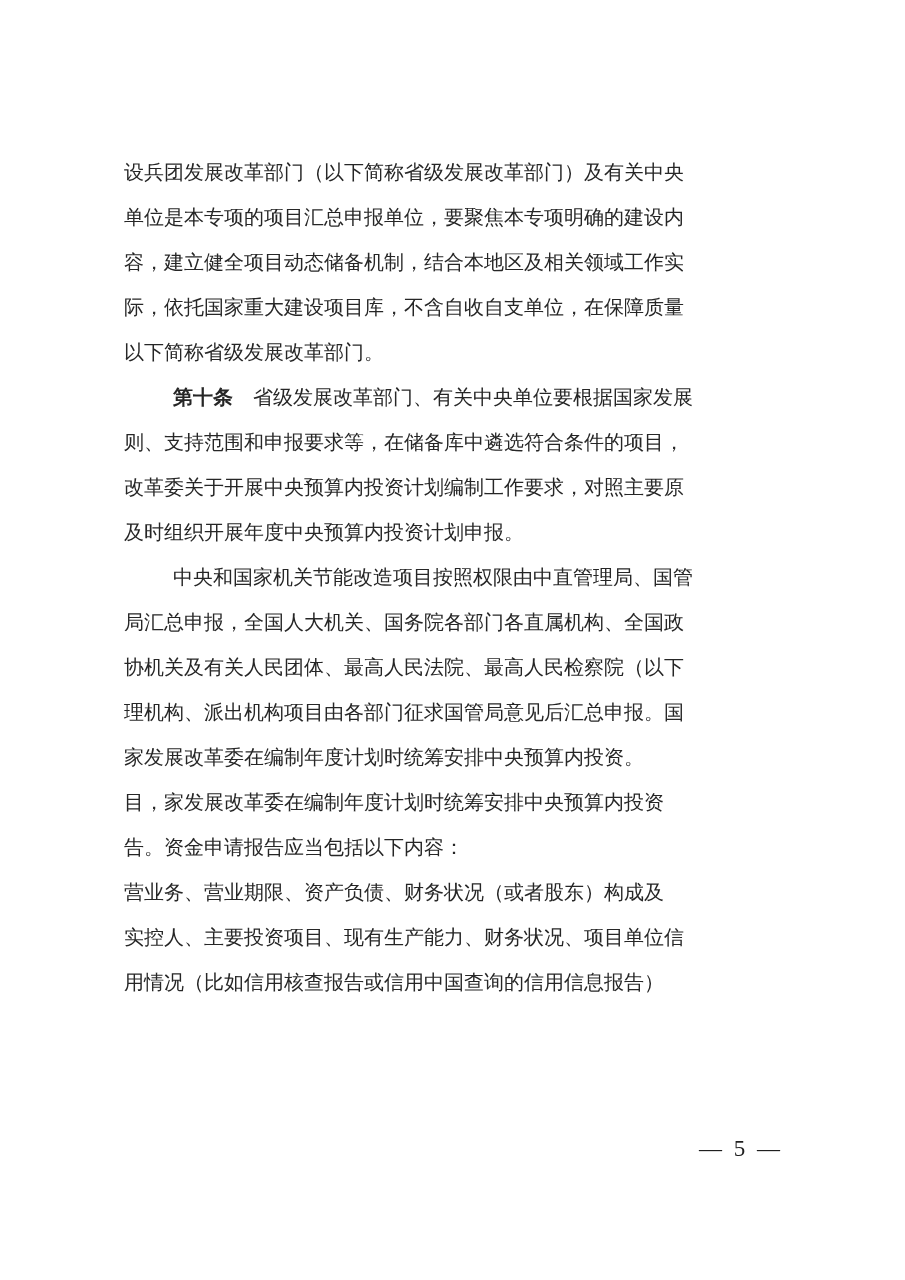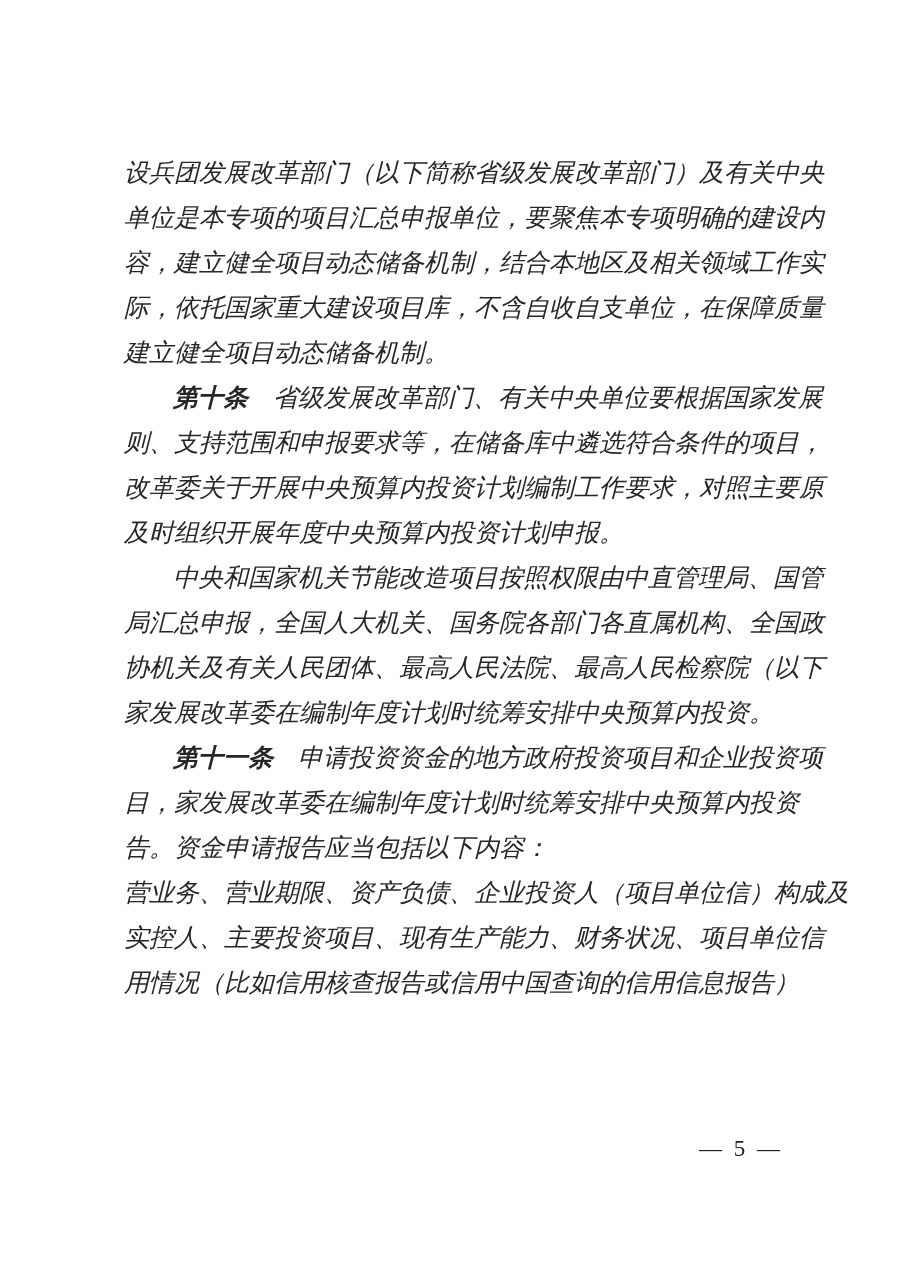--- a/index.html
+++ b/index.html
@@ -27,24 +27,23 @@
     top: 150px;
     width: 680px;
   }
   .para {
     margin: 0;
     padding: 0;
   }
   .line {
     height: 45px;
     line-height: 45px;
-    font-size: 25px;
+    font-size: 20px;
     white-space: pre;
     letter-spacing: 0;
-    font-style: italic;
   }
   .line.indent {
     text-indent: 49px;
   }
   .seg-bold {
     font-weight: bold;
   }
   .page-number {
     position: absolute;
     top: 1136px;
@@ -58,39 +57,39 @@
 <body>
 
 <main class="page">
   <section class="content" id="document-body">
 
   <div class="para">
         <div class="line"><span class="seg">设兵团发展改革部门（以下简称省级发展改革部门）及有关中央</span></div>
         <div class="line"><span class="seg">单位是本专项的项目汇总申报单位，要聚焦本专项明确的建设内</span></div>
         <div class="line"><span class="seg">容，建立健全项目动态储备机制，结合本地区及相关领域工作实</span></div>
         <div class="line"><span class="seg">际，依托国家重大建设项目库，不含自收自支单位，在保障质量</span></div>
-        <div class="line"><span class="seg">建立健全项目动态储备机制。</span></div>
+        <div class="line"><span class="seg">以下简称省级发展改革部门。</span></div>
       </div>
       <div class="para">
         <div class="line indent"><span class="seg-bold">第十条</span><span class="seg">　省级发展改革部门、有关中央单位要根据国家发展</span></div>
         <div class="line"><span class="seg">则、支持范围和申报要求等，在储备库中遴选符合条件的项目，</span></div>
         <div class="line"><span class="seg">改革委关于开展中央预算内投资计划编制工作要求，对照主要原</span></div>
         <div class="line"><span class="seg">及时组织开展年度中央预算内投资计划申报。</span></div>
       </div>
       <div class="para">
         <div class="line indent"><span class="seg">中央和国家机关节能改造项目按照权限由中直管理局、国管</span></div>
         <div class="line"><span class="seg">局汇总申报，全国人大机关、国务院各部门各直属机构、全国政</span></div>
         <div class="line"><span class="seg">协机关及有关人民团体、最高人民法院、最高人民检察院（以下</span></div>
+        <div class="line"><span class="seg">理机构、派出机构项目由各部门征求国管局意见后汇总申报。国</span></div>
         <div class="line"><span class="seg">家发展改革委在编制年度计划时统筹安排中央预算内投资。</span></div>
       </div>
       <div class="para">
-        <div class="line indent"><span class="seg-bold">第十一条</span><span class="seg">　申请投资资金的地方政府投资项目和企业投资项</span></div>
         <div class="line"><span class="seg">目，家发展改革委在编制年度计划时统筹安排中央预算内投资</span></div>
         <div class="line"><span class="seg">告。资金申请报告应当包括以下内容：</span></div>
       </div>
       <div class="para">
-        <div class="line"><span class="seg">营业务、营业期限、资产负债、企业投资人（项目单位信）构成及</span></div>
+        <div class="line"><span class="seg">营业务、营业期限、资产负债、财务状况（或者股东）构成及</span></div>
         <div class="line"><span class="seg">实控人、主要投资项目、现有生产能力、财务状况、项目单位信</span></div>
         <div class="line"><span class="seg">用情况（比如信用核查报告或信用中国查询的信用信息报告）</span></div>
       </div>
     </section>
   <span class="page-number">— 5 —</span>
 </main>
 
 </body></html>

